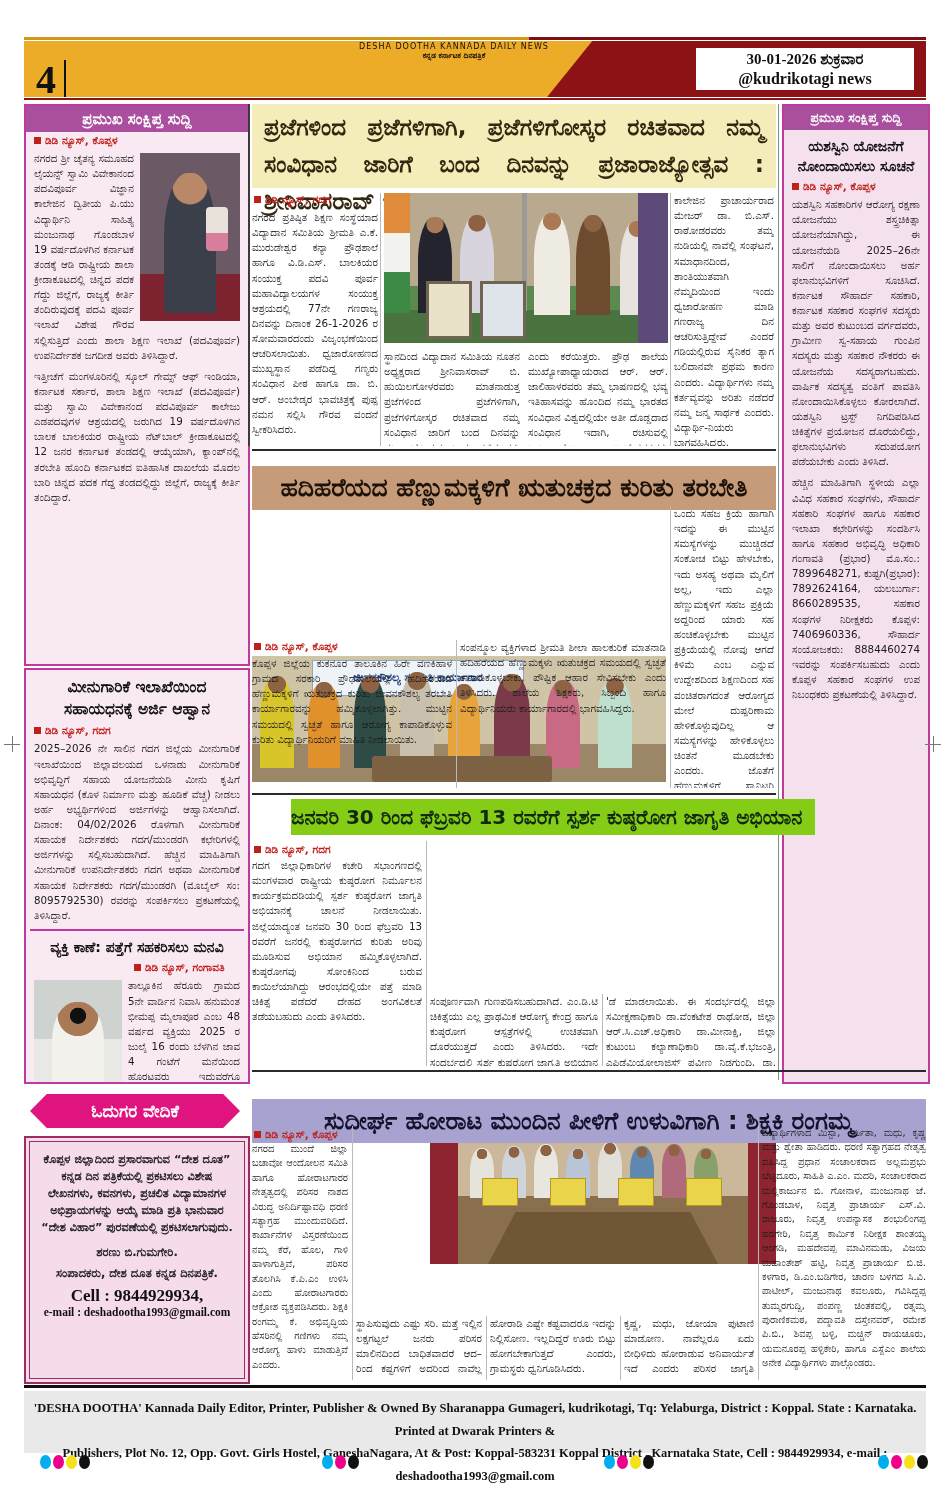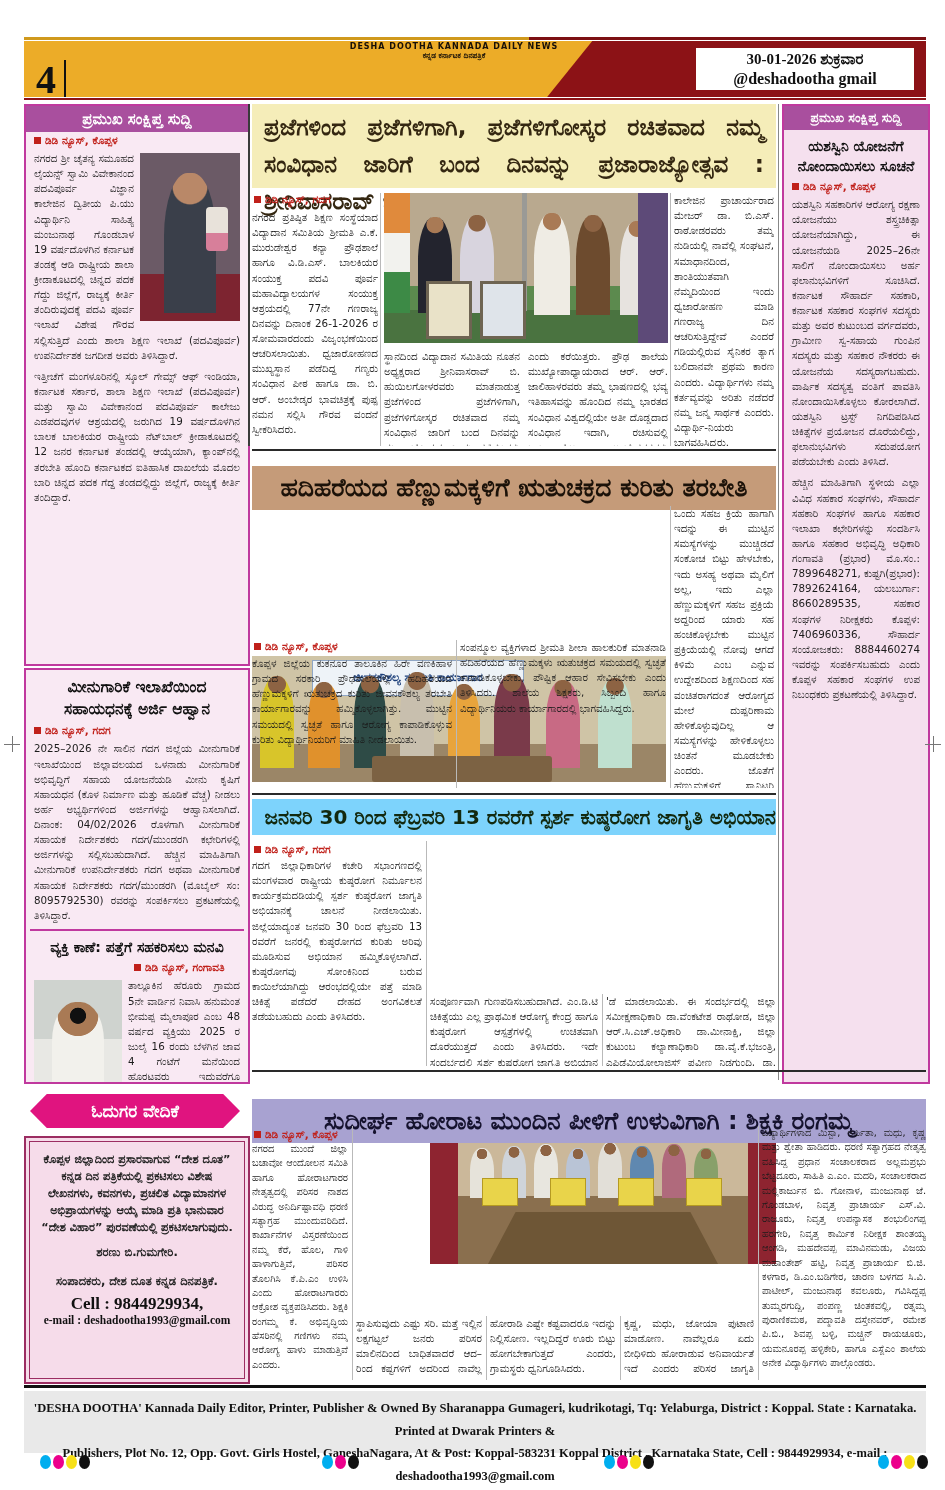--- a/index.html
+++ b/index.html
@@ -8,21 +8,21 @@
   .abs{position:absolute;}
   
   .toprule{height:3px;}
   .masthead{background:#ecac28;overflow:hidden;}
   .mh-maroon{position:absolute;top:0;right:0;bottom:0;left:0;background:#8c1216;
              clip-path:polygon(63% 0,100% 0,100% 100%,58% 100%);}
   .mh-page-num{font-family:"Liberation Serif",serif;font-weight:bold;font-size:40px;color:#111;line-height:1;}
   .mh-page-label{font-size:13px;font-weight:bold;color:#111;margin-top:48px;}
   .mh-divider{width:2px;background:#111;height:40px;}
   .mh-center{text-align:center;color:#171008;}
-  .mh-overline{font-size:8px;font-weight:bold;letter-spacing:1px;}
+  .mh-overline{font-size:8px;font-weight:normal;letter-spacing:1px;}
   .mh-title{font-size:37px;font-weight:bold;line-height:1.05;font-family:"DejaVu Sans",sans-serif;}
   .mh-sub{font-size:7.5px;font-weight:bold;}
   .mh-datebox{position:absolute;right:10px;top:5px;bottom:5px;width:218px;background:#fff;
               border:2px solid #8c1216;box-shadow:0 0 0 2px #fff inset;text-align:center;
               display:flex;flex-direction:column;justify-content:center;gap:2px;}
   .mh-date{font-family:"Liberation Serif",serif;font-weight:bold;font-size:15px;color:#111;}
   .mh-handle{font-family:"Liberation Serif",serif;font-weight:bold;font-size:16px;color:#111;}
   
   .pinkbox{background:#f9e9f3;border:2px solid #c0399e;overflow:hidden;}
   .pinkbox.rt{background:#f5e0ee;}
@@ -43,21 +43,21 @@
   .forumbox{background:#f6dcea;border:2px solid #9c2d62;}
   .forumbox-inner{border:1px solid #9c2d62;margin:3px;padding:10px 8px;height:calc(100% - 28px);text-align:center;}
   .forum-body{font-size:11.3px;line-height:1.5;font-weight:bold;color:#222;margin-bottom:8px;}
   .forum-sign{font-size:11.5px;font-weight:bold;color:#222;margin-top:6px;}
   .forum-cell{font-family:"Liberation Serif",serif;font-size:17px;font-weight:bold;color:#111;margin-top:6px;}
   .forum-mail{font-family:"Liberation Serif",serif;font-size:11.5px;font-weight:bold;color:#111;}
   
   .headline1{background:#f5edb9;color:#342711;font-weight:bold;font-size:23px;line-height:1.6;
              padding:5px 12px;text-align:justify;}
   .headline2{background:#c59b79;color:#1c1209;font-weight:bold;font-size:25px;text-align:center;line-height:44px;}
-  .headline3{background:#7dd3fc;color:#12290f;font-weight:bold;font-size:20px;text-align:right;line-height:36px;}
+  .headline3{background:#84cc16;color:#12290f;font-weight:bold;font-size:20px;text-align:left;line-height:36px;margin-left:39px;}
   .headline4{background:#a8a2d1;color:#15122e;font-weight:bold;font-size:24px;text-align:center;line-height:44px;}
   .colrule{width:1px;background:#b9b9b9;}
   .vblack{width:2px;background:#3a3a3a;}
   .secrule{height:2px;background:#2a2a2a;}
   
   .imprint{background:#e9e9e9;text-align:center;font-family:"Liberation Serif",serif;
            font-weight:bold;font-size:12.5px;color:#111;line-height:1.8;padding-top:6px;}
   .dot{width:11px;height:14px;border-radius:50%;display:inline-block;margin-right:2px;}
   .regmark{width:16px;height:16px;}
   .regmark:before{content:"";position:absolute;left:50%;top:0;bottom:0;width:1px;background:#777;}
@@ -74,21 +74,21 @@
     <span class="mh-page-num">4</span>
     <span class="mh-divider"></span>
     <span class="mh-page-label">ಪುಟ</span>
   </div>
   <div class="abs mh-center" style="left:300px;top:1px;width:260px;">
     <div class="mh-overline">DESHA DOOTHA KANNADA DAILY NEWS</div>
     <div class="mh-sub">ಕನ್ನಡ ಕರ್ನಾಟಕ ದಿನಪತ್ರಿಕೆ</div>
   </div>
   <div class="mh-datebox">
     <div class="mh-date">30-01-2026  ಶುಕ್ರವಾರ</div>
-    <div class="mh-handle">@deshadootha gmail</div>
+    <div class="mh-handle">@kudrikotagi news</div>
   </div>
 </div>
 <div class="abs" style="left:24px;top:98px;width:902px;height:2px;background:#8c1216;"></div>
 
 <div class="abs pinkbox" style="left:24px;top:104px;width:222px;height:558px;">
   <div class="boxheader">ಪ್ರಮುಖ ಸಂಕ್ಷಿಪ್ತ ಸುದ್ದಿ</div>
   <div class="byline">
     <span class="byline-bullet"></span>
     <span class="byline-txt">ಡಿಡಿ ನ್ಯೂಸ್, ಕೊಪ್ಪಳ</span>
   </div>
@@ -120,21 +120,21 @@
 
 </div>
 
 <div class="abs ribbon" style="left:30px;top:1094px;width:210px;height:34px;">
   <span>ಓದುಗರ ವೇದಿಕೆ</span>
 </div>
 <div class="abs forumbox" style="left:24px;top:1136px;width:222px;height:244px;">
   <div class="forumbox-inner">
     <div class="forum-body">ಕೊಪ್ಪಳ ಜಿಲ್ಲಾದಿಂದ ಪ್ರಸಾರವಾಗುವ “ದೇಶ ದೂತ” ಕನ್ನಡ ದಿನ ಪತ್ರಿಕೆಯಲ್ಲಿ ಪ್ರಕಟಿಸಲು ವಿಶೇಷ ಲೇಖನಗಳು, ಕವನಗಳು, ಪ್ರಚಲಿತ ವಿದ್ಯಾಮಾನಗಳ ಅಭಿಪ್ರಾಯಗಳನ್ನು ಆಯ್ಕೆ ಮಾಡಿ ಪ್ರತಿ ಭಾನುವಾರ “ದೇಶ ವಿಹಾರ” ಪುರವಣೆಯಲ್ಲಿ ಪ್ರಕಟಿಸಲಾಗುವುದು.</div>
     <div class="forum-sign">ಶರಣು ಬಿ.ಗುಮಗೇರಿ.</div>
-    <div class="forum-sign" style="margin-top:15px;">ಸಂಪಾದಕರು, ದೇಶ ದೂತ ಕನ್ನಡ ದಿನಪತ್ರಿಕೆ.</div>
+    <div class="forum-sign" style="margin-top:7px;">ಸಂಪಾದಕರು, ದೇಶ ದೂತ ಕನ್ನಡ ದಿನಪತ್ರಿಕೆ.</div>
     <div class="forum-cell">Cell : 9844929934,</div>
     <div class="forum-mail">e-mail : deshadootha1993@gmail.com</div>
   </div>
 </div>
 
 <div class="abs pinkbox rt" style="left:782px;top:104px;width:144px;height:976px;">
   <div class="boxheader sm">ಪ್ರಮುಖ ಸಂಕ್ಷಿಪ್ತ ಸುದ್ದಿ</div>
   <div class="brief-h sm">ಯಶಸ್ವಿನಿ ಯೋಜನೆಗೆ ನೋಂದಾಯಿಸಲು ಸೂಚನೆ</div>
   <div class="byline">
     <span class="byline-bullet"></span>

